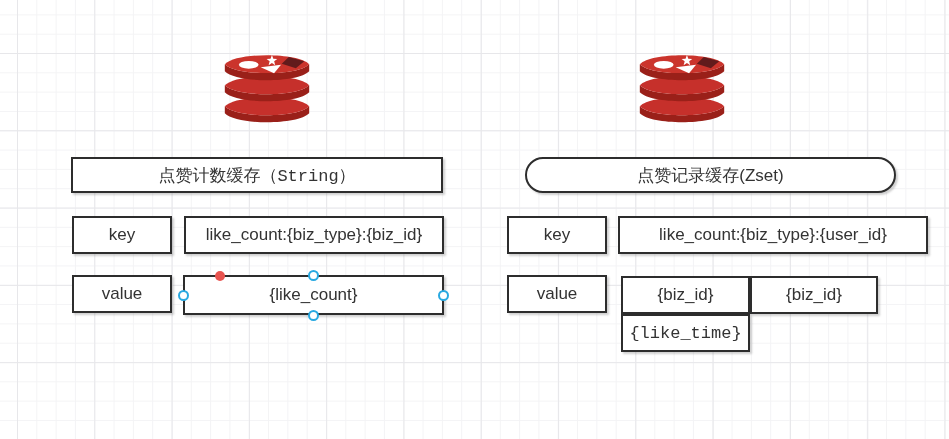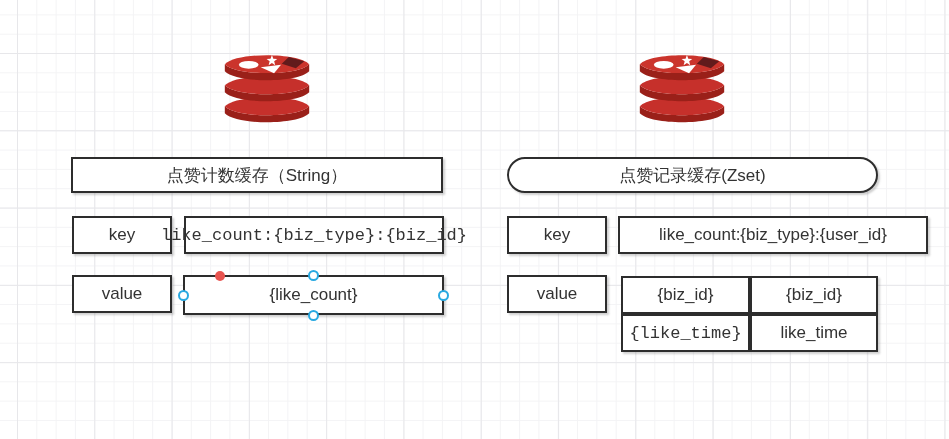--- a/index.html
+++ b/index.html
@@ -85,29 +85,29 @@
     </g>
   </defs>
 </svg>
 
 <div class="canvas">
 
   <svg class="logo" style="left:222px; top:44px;" width="90" height="86" viewBox="0 0 256 226">
     <use href="#redis-logo-sym"></use>
   </svg>
 
-  <div class="shape" style="left:71px; top:157px; width:372px; height:36px;">
+  <div class="shape" style="left:71px; top:157px; width:372px; height:36px;font-family:Liberation Mono, monospace;">
     <span>点赞计数缓存（String）</span>
   </div>
 
   <div class="shape" style="left:72px; top:216px; width:100px; height:38px;">
     <span>key</span>
   </div>
 
-  <div class="shape" style="left:184px; top:216px; width:260px; height:38px;font-family:Liberation Mono, monospace;">
+  <div class="shape" style="left:184px; top:216px; width:260px; height:38px;">
     <span>like_count:{biz_type}:{biz_id}</span>
   </div>
 
   <div class="shape" style="left:72px; top:275px; width:100px; height:38px;">
     <span>value</span>
   </div>
 
   <div class="shape" style="left:183px; top:275px; width:261px; height:40px;justify-content:center;">
     <span>{like_count}</span>
   </div>
@@ -115,21 +115,21 @@
   <div class="handle" style="left:178px; top:290px;"></div>
   <div class="handle" style="left:438px; top:290px;"></div>
   <div class="handle" style="left:308px; top:270px;"></div>
   <div class="handle" style="left:308px; top:310px;"></div>
   <div class="dot" style="left:215px; top:271px;"></div>
 
   <svg class="logo" style="left:637px; top:44px;" width="90" height="86" viewBox="0 0 256 226">
     <use href="#redis-logo-sym"></use>
   </svg>
 
-  <div class="shape" style="left:507px; top:157px; width:371px; height:36px;border-radius:18px;">
+  <div class="shape" style="left:525px; top:157px; width:371px; height:36px;border-radius:18px;">
     <span>点赞记录缓存(Zset)</span>
   </div>
 
   <div class="shape" style="left:507px; top:216px; width:100px; height:38px;">
     <span>key</span>
   </div>
 
   <div class="shape" style="left:618px; top:216px; width:310px; height:38px;">
     <span>like_count:{biz_type}:{user_id}</span>
   </div>
@@ -140,17 +140,14 @@
 
   <div class="shape" style="left:621px; top:276px; width:129px; height:38px;">
     <span>{biz_id}</span>
   </div>
   <div class="shape" style="left:750px; top:276px; width:128px; height:38px;">
     <span>{biz_id}</span>
   </div>
   <div class="shape" style="left:621px; top:314px; width:129px; height:38px;font-family:Liberation Mono, monospace;">
     <span>{like_time}</span>
   </div>
-  <div class="shape" style="left:750px; top:314px; width:128px; height:38px;">
-    <span>like_time</span>
-  </div>
 
 </div>
 
 </body></html>

